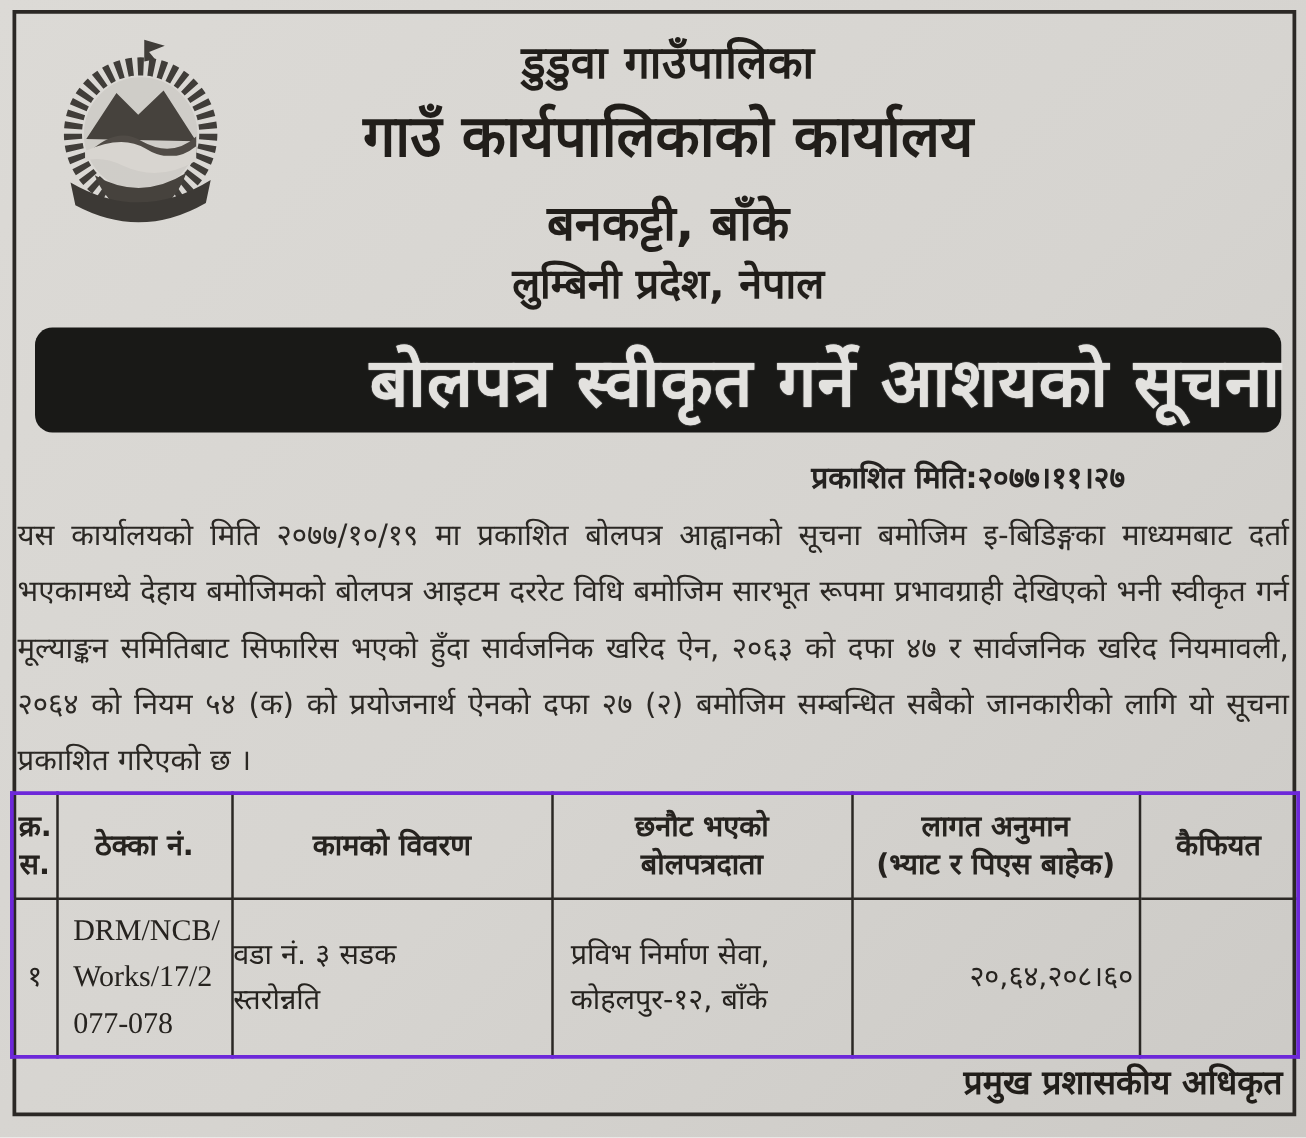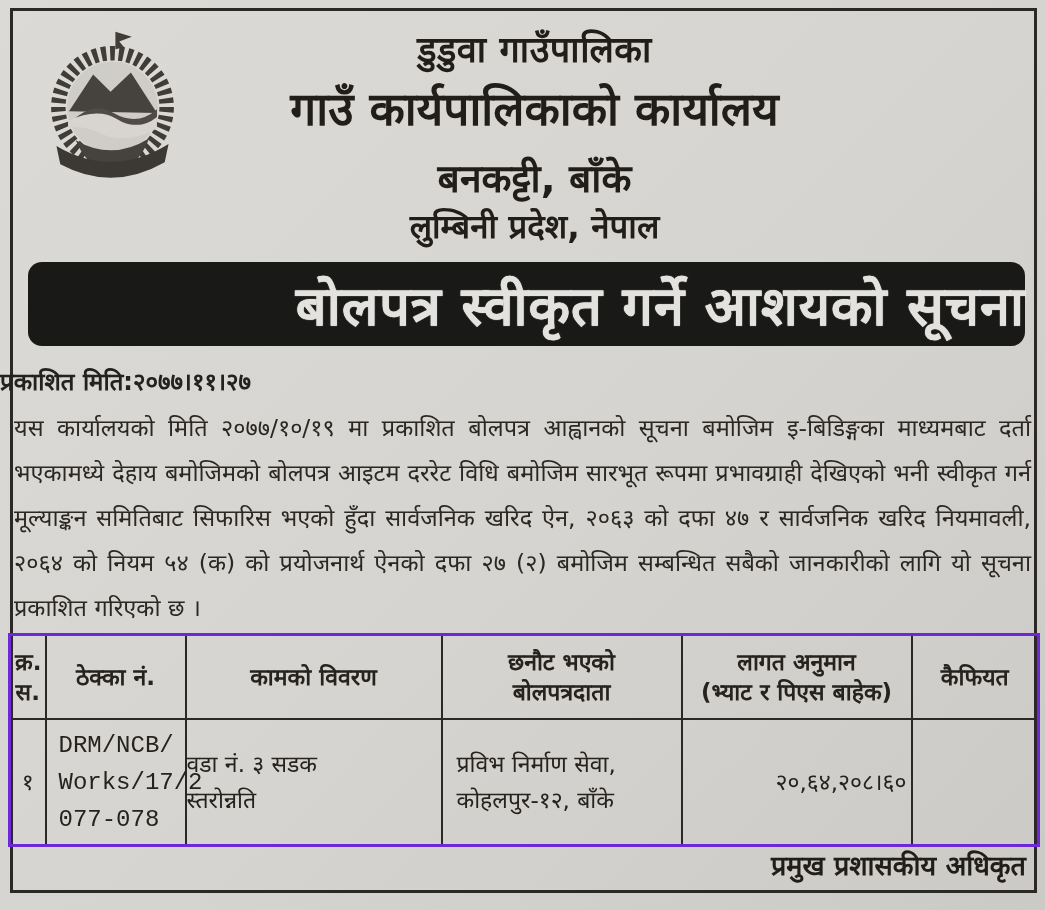--- a/index.html
+++ b/index.html
@@ -27,21 +27,21 @@
   
   .banner{
     left:28px;top:262px;width:997px;height:84px;
     background:#191917;border-radius:14px;
     display:flex;align-items:center;justify-content:flex-end;
   }
   .banner span{
     color:#e3e2df;font-size:54px;font-weight:bold;letter-spacing:1px;
     text-shadow:0 0 1px #fff;
   }
-  .pubdate{top:364px;left:0;width:900px;text-align:left;font-size:24px;font-weight:bold;color:#242220;}
+  .pubdate{top:364px;left:0;width:900px;text-align:right;font-size:24px;font-weight:bold;color:#242220;}
   .bodytext{
     left:14px;top:406px;width:1017px;
     font-size:23.5px;line-height:45px;text-align:justify;
     color:#2b2824;
   }
   
   table.notice-table{
     position:absolute;left:8px;top:633px;width:1029px;
     border-collapse:collapse;table-layout:fixed;
     border:3px solid #6d28d9;
@@ -49,21 +49,21 @@
   .notice-table th,.notice-table td{
     border:2px solid #2b2825;
     white-space:pre-line;
     vertical-align:middle;
     color:#26231f;
     padding:2px 4px;
   }
   .notice-table th{font-size:23px;font-weight:bold;text-align:center;height:78px;line-height:30px;}
   .notice-table td{font-size:23px;height:120px;line-height:36px;}
   td.c-sn{text-align:center;}
-  td.c-contract{font-family:Liberation Mono, monospace;font-size:24px;padding-left:12px;line-height:37px;}
+  td.c-contract{font-family:Liberation Serif, serif;font-size:24px;padding-left:12px;line-height:37px;}
   td.c-work{padding-left:0;}
   td.c-bidder{padding-left:14px;}
   td.c-cost{padding-left:32px;text-align:right;}
   .signature{
     top:846px;left:0;width:1026px;text-align:right;
     font-size:27px;font-weight:bold;color:#211e1a;
   }
 </style>
 </head>
 <body>

